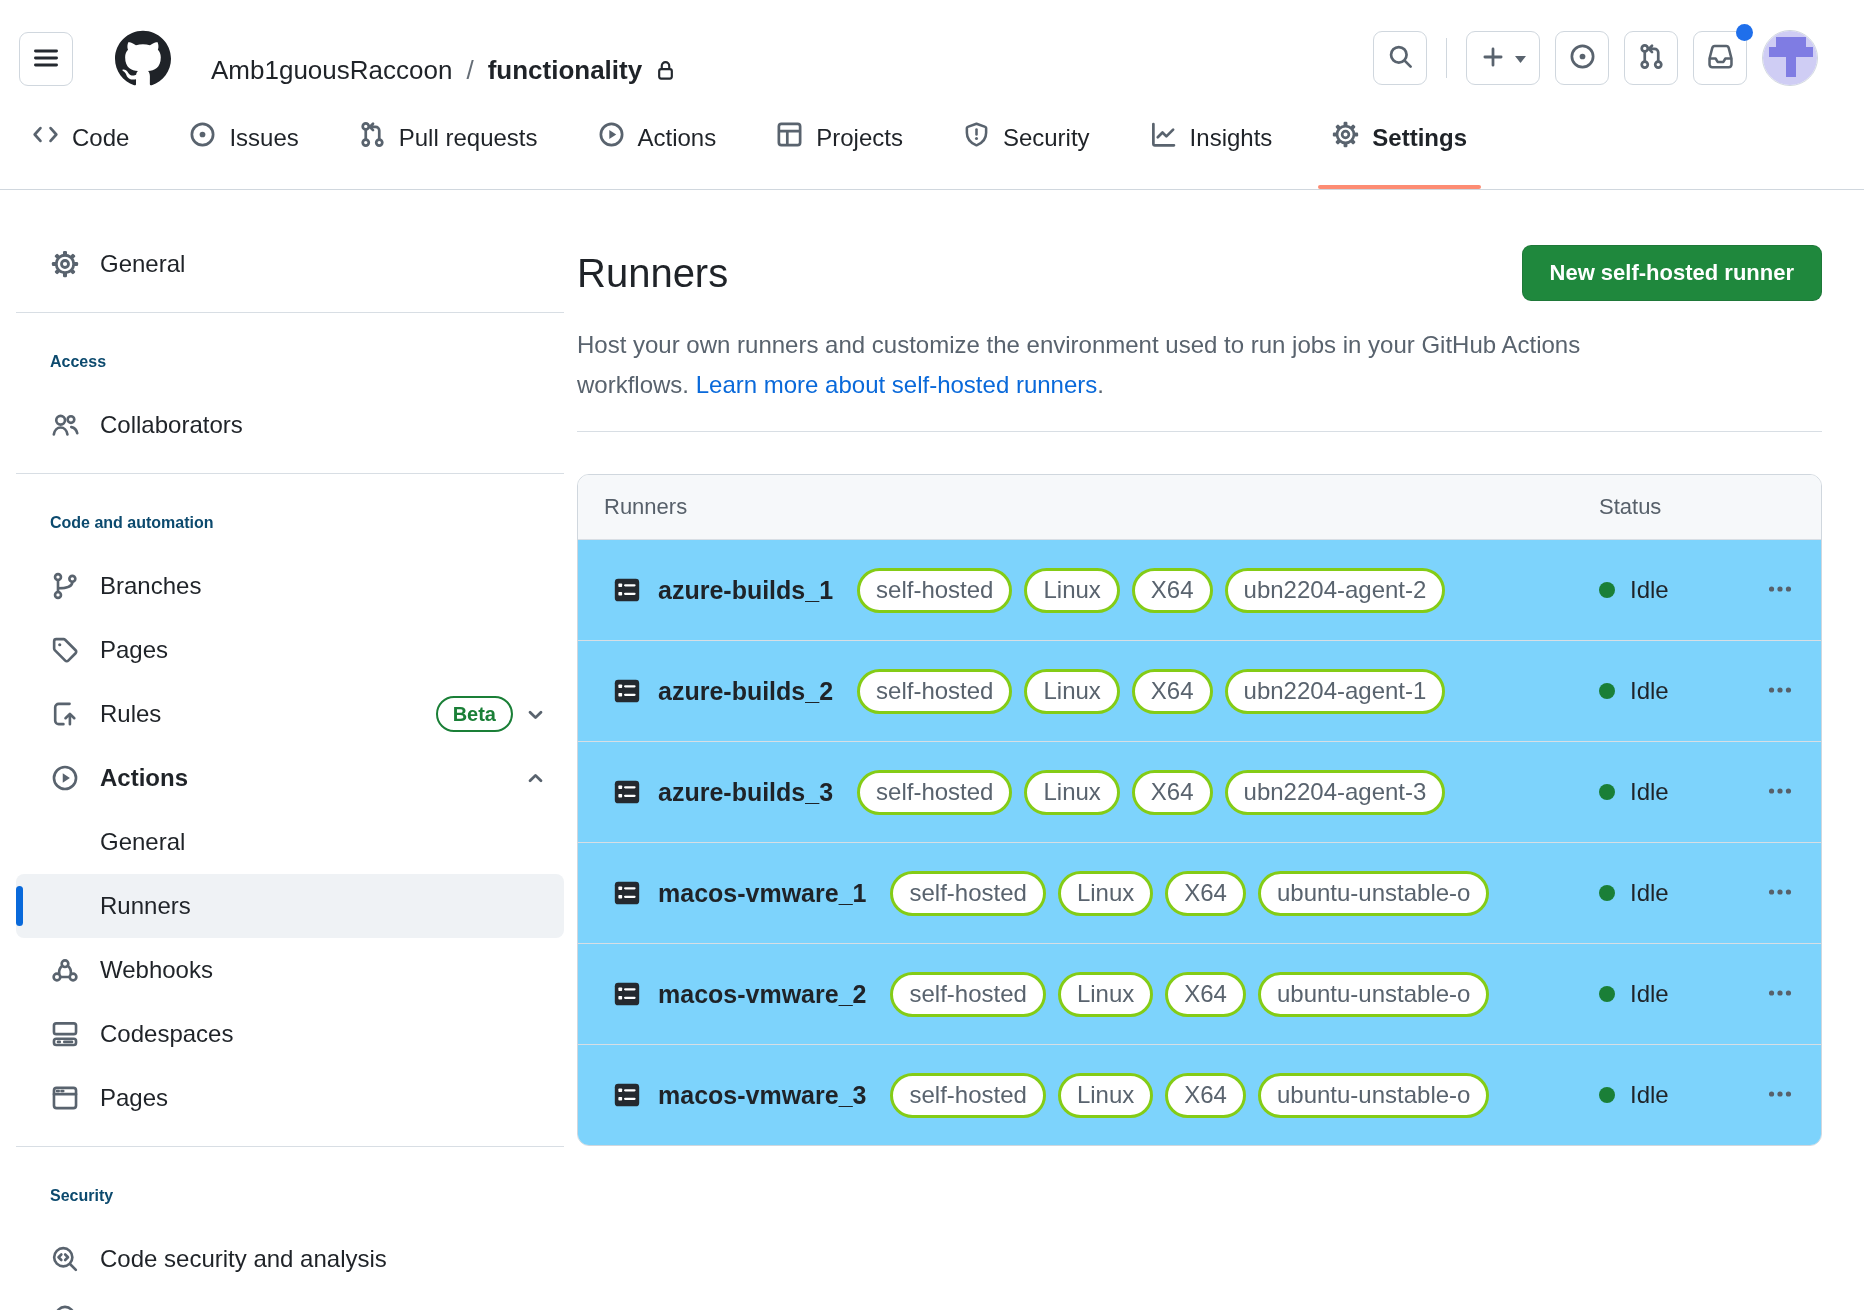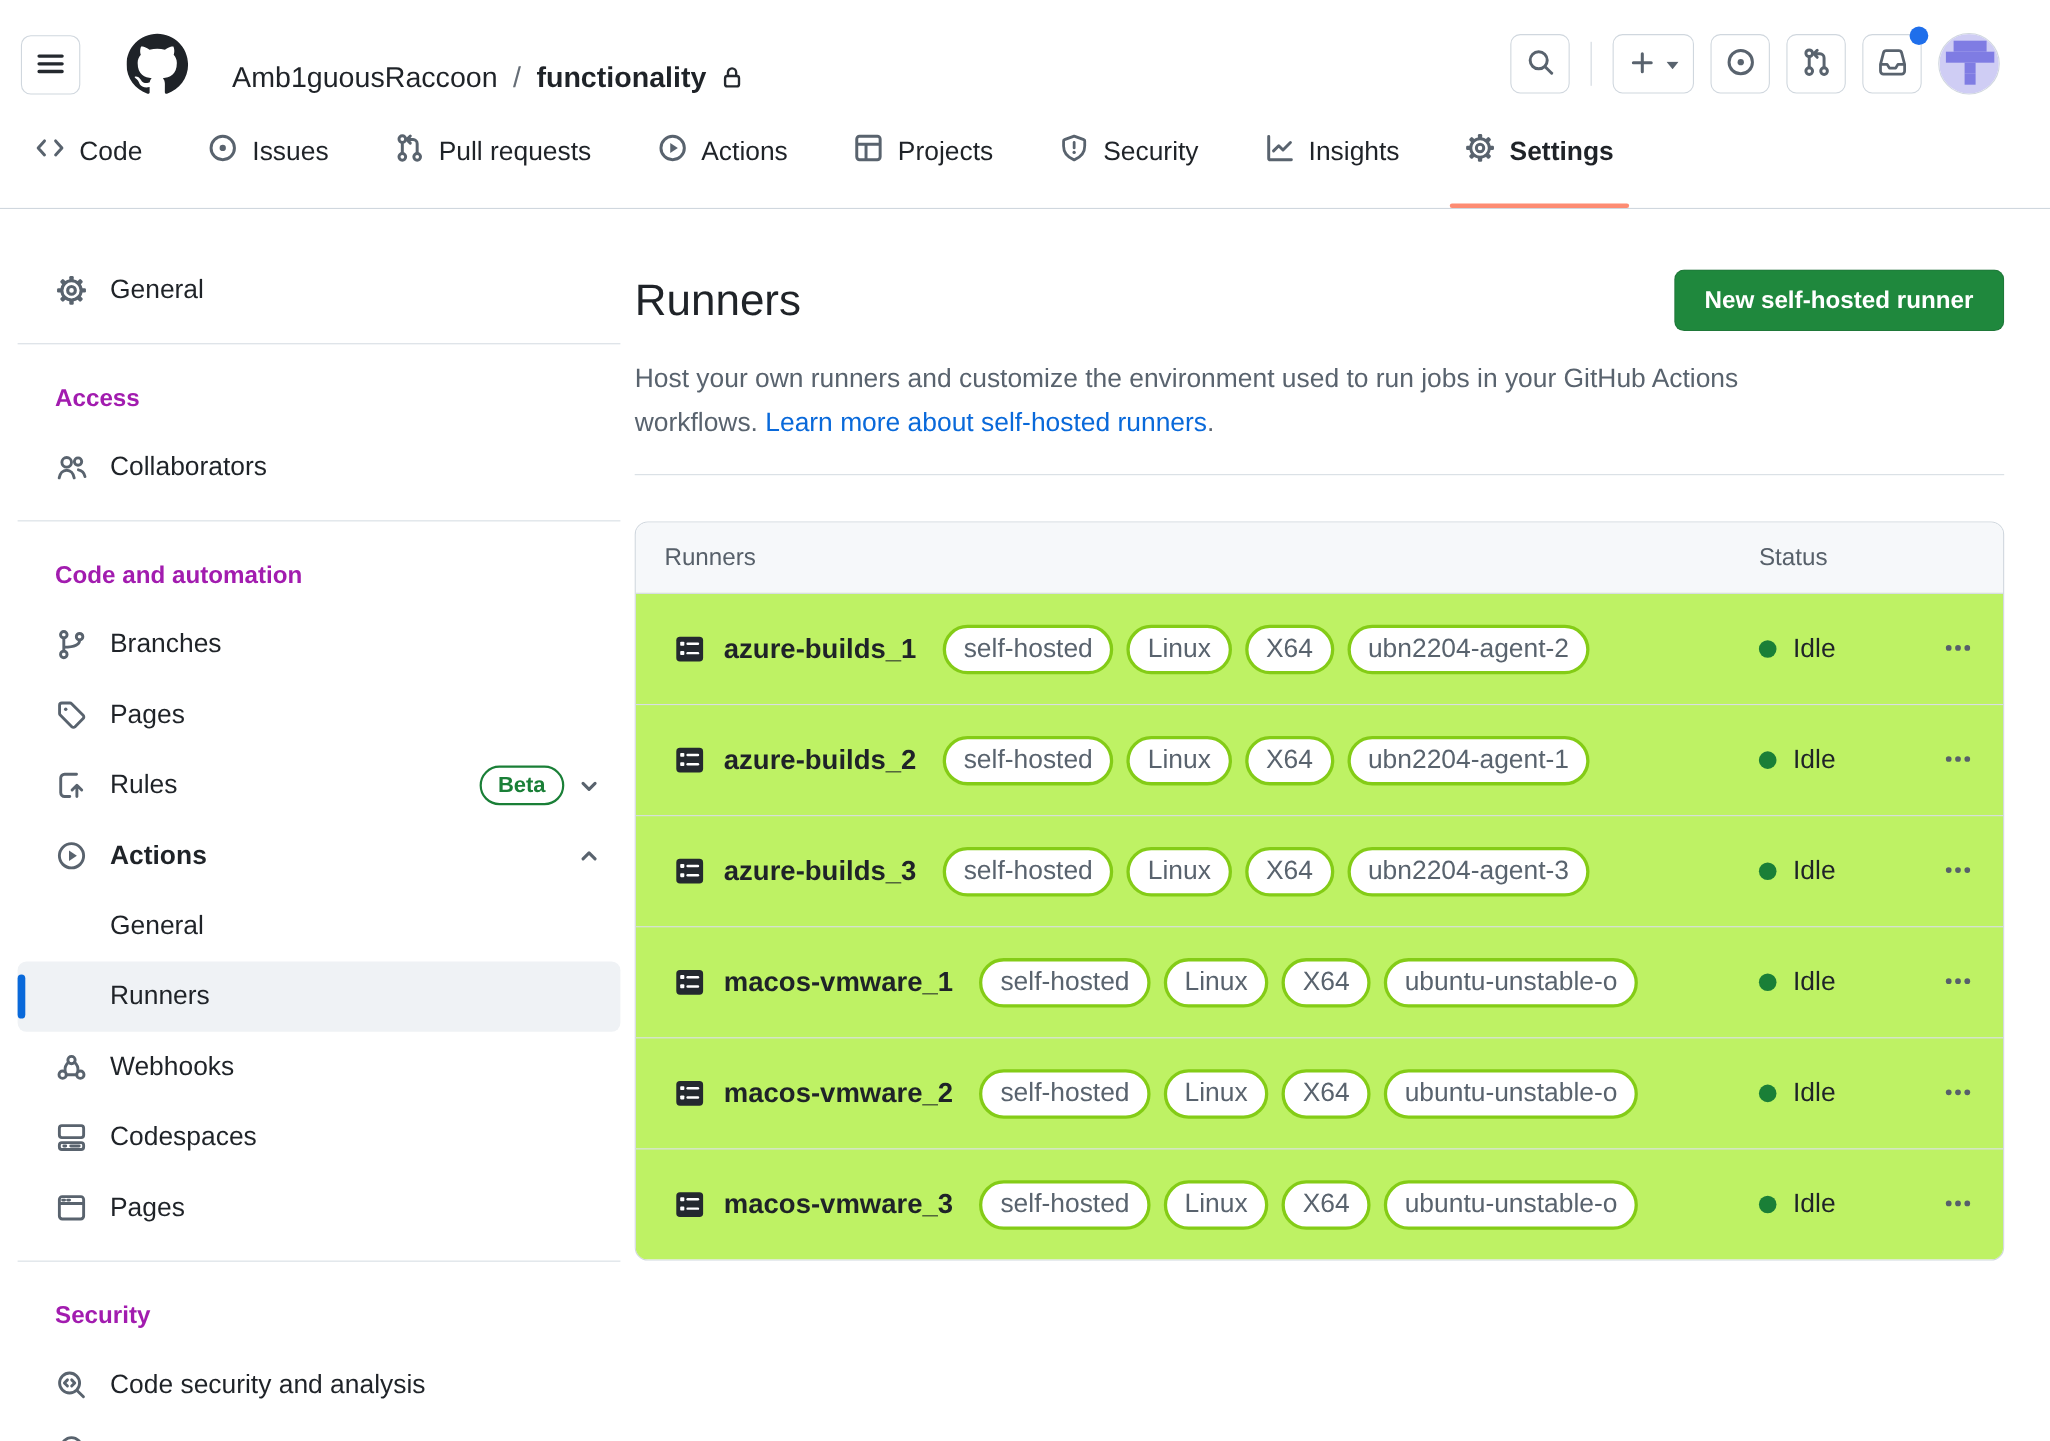--- a/index.html
+++ b/index.html
@@ -61,22 +61,22 @@
   .sb-icon { width:30px; display:flex; justify-content:center; margin-right:20px; flex:none; }
   .sb-sub { padding-left:84px; }
   .sb-item.selected { background:#eff2f5; }
   .sb-item.selected::before {
     content:""; position:absolute; left:0; top:12px; width:7px; height:40px;
     border-radius:6px; background:var(--accent-blue,#0969da);
   }
   .sb-item.bold { font-weight:700; }
   .sb-divider { height:1px; background:#d8dee4; margin:16px 0; }
   .sb-label {
-    padding-left:34px; margin:34px 0 16px; font-size:22px; line-height:30px;
-    font-weight:700; color:#a21caf;
+    padding-left:34px; margin:34px 0 16px; font-size:16px; line-height:30px;
+    font-weight:700; color:#0c4a6e;
   }
   .beta-pill {
     margin-left:auto; margin-right:10px; border:2px solid #1a7f37; color:#1a7f37;
     font-size:20px; font-weight:700; border-radius:999px; padding:4px 15px; line-height:1.2;
   }
   .sb-chevron { margin-left:auto; display:flex; }
   .beta-pill + .sb-chevron { margin-left:0; }
 
   
   .main { position:absolute; left:577px; top:190px; right:42px; padding-top:55px; }
@@ -94,21 +94,21 @@
   .card { margin-top:42px; border:1px solid #d0d7de; border-radius:12px; overflow:hidden; background:#fff; }
   .thead {
     display:flex; align-items:center; height:64px; background:#f6f8fa;
     padding:0 28px 0 26px; font-size:22px; color:#57606a;
   }
   .thead .col-left { flex:1; }
   .col-status { width:150px; flex:none; }
   .col-menu { width:44px; flex:none; }
   .trow {
     display:flex; align-items:center; height:101px; padding:0 28px 0 26px;
-    border-top:1px solid #d8dee4; background:#bef264;
+    border-top:1px solid #d8dee4; background:#7dd3fc;
   }
   .row-left { flex:1; display:flex; align-items:center; min-width:0; }
   .server-ic { display:flex; margin:0 16px 0 8px; flex:none; }
   .rname { font-size:25px; font-weight:700; color:#1f2328; white-space:nowrap; }
   .badges { display:flex; align-items:center; gap:12px; margin-left:24px; }
   .badge {
     border:3px solid #84cc16; border-radius:999px; padding:5px 16px 6px;
     font-size:24px; color:#59636e; white-space:nowrap; background:#fff;
   }
   .status-cell { width:150px; flex:none; display:flex; align-items:center; gap:15px; }

